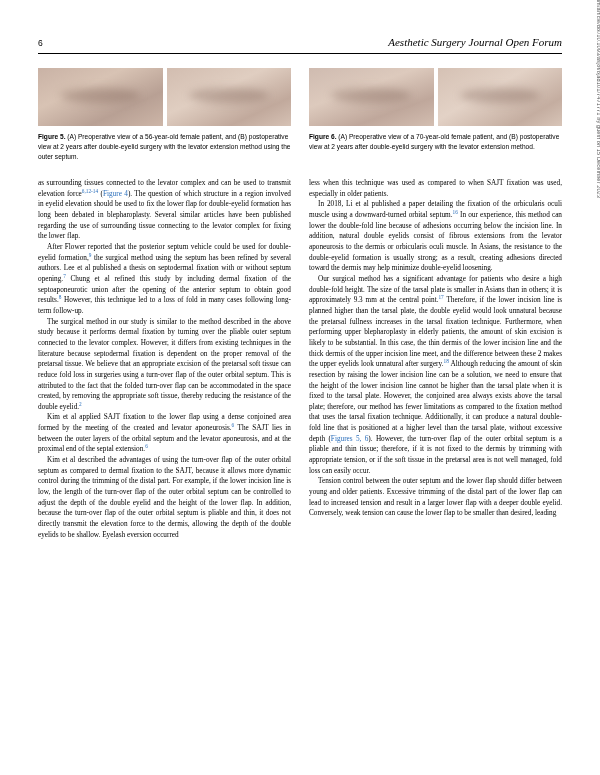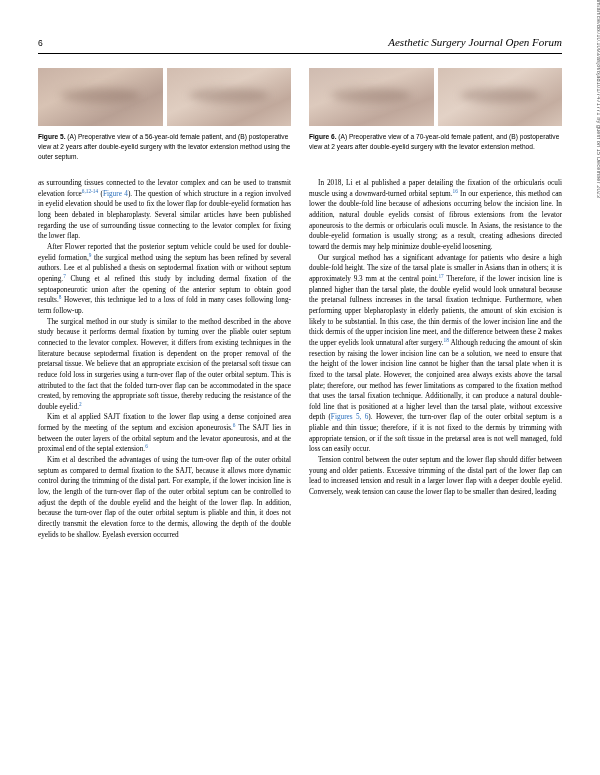--- a/index.html
+++ b/index.html
@@ -169,24 +169,25 @@
         <span class="lbl">Figure 6.</span><span> (A) Preoperative view of a 70-year-old female patient, and (B) postoperative view at 2 years after double-eyelid surgery with the levator extension method.</span>
       </div>
     </div>
   </div>
 
   <div class="cols">
     <div class="col" id="col-left">
         <p class="first"><span>as surrounding tissues connected to the levator complex and can be used to transmit elevation force</span><sup>6,12-14</sup><span> (</span><span class="ref">Figure 4</span><span>). The question of which structure in a region involved in eyelid elevation should be used to fix the lower flap for double-eyelid formation has long been debated in blepharoplasty. Several similar articles have been published regarding the use of surrounding tissue connecting to the levator complex for fixing the lower flap.</span></p>
         <p><span>After Flower reported that the posterior septum vehicle could be used for double-eyelid formation,</span><sup>9</sup><span> the surgical method using the septum has been refined by several authors. Lee et al published a thesis on septodermal fixation with or without septum opening.</span><sup>7</sup><span> Chung et al refined this study by including dermal fixation of the septoaponeurotic union after the opening of the anterior septum to obtain good results.</span><sup>8</sup><span> However, this technique led to a loss of fold in many cases following long-term follow-up.</span></p>
         <p><span>The surgical method in our study is similar to the method described in the above study because it performs dermal fixation by turning over the pliable outer septum connected to the levator complex. However, it differs from existing techniques in the literature because septodermal fixation is dependent on the proper removal of the pretarsal tissue. We believe that an appropriate excision of the pretarsal soft tissue can reduce fold loss in surgeries using a turn-over flap of the outer orbital septum. This is attributed to the fact that the folded turn-over flap can be accommodated in the space created, by removing the appropriate soft tissue, thereby reducing the resistance of the double eyelid.</span><sup>2</sup></p>
-        <p><span>Kim et al applied SAJT fixation to the lower flap using a dense conjoined area formed by the meeting of the septum and excision aponeurosis.</span><sup>6</sup><span> The SAJT lies in between the outer layers of the orbital septum and the levator aponeurosis, and at the proximal end of the septal extension.</span><sup>6</sup></p>
+        <p><span>Kim et al applied SAJT fixation to the lower flap using a dense conjoined area formed by the meeting of the created and levator aponeurosis.</span><sup>6</sup><span> The SAJT lies in between the outer layers of the orbital septum and the levator aponeurosis, and at the proximal end of the septal extension.</span><sup>6</sup></p>
         <p><span>Kim et al described the advantages of using the turn-over flap of the outer orbital septum as compared to dermal fixation to the SAJT, because it allows more dynamic control during the trimming of the distal part. For example, if the lower incision line is low, the length of the turn-over flap of the outer orbital septum can be controlled to adjust the depth of the double eyelid and the height of the lower flap. In addition, because the turn-over flap of the outer orbital septum is pliable and thin, it does not directly transmit the elevation force to the dermis, allowing the depth of the double eyelids to be shallow. Eyelash eversion occurred</span></p>
       </div>
     <div class="col" id="col-right">
+        <p class="first"><span>less when this technique was used as compared to when SAJT fixation was used, especially in older patients.</span></p>
         <p><span>In 2018, Li et al published a paper detailing the fixation of the orbicularis oculi muscle using a downward-turned orbital septum.</span><sup>16</sup><span> In our experience, this method can lower the double-fold line because of adhesions occurring below the incision line. In addition, natural double eyelids consist of fibrous extensions from the levator aponeurosis to the dermis or orbicularis oculi muscle. In Asians, the resistance to the double-eyelid formation is usually strong; as a result, creating adhesions directed toward the dermis may help minimize double-eyelid loosening.</span></p>
         <p><span>Our surgical method has a significant advantage for patients who desire a high double-fold height. The size of the tarsal plate is smaller in Asians than in others; it is approximately 9.3 mm at the central point.</span><sup>17</sup><span> Therefore, if the lower incision line is planned higher than the tarsal plate, the double eyelid would look unnatural because the pretarsal fullness increases in the tarsal fixation technique. Furthermore, when performing upper blepharoplasty in elderly patients, the amount of skin excision is likely to be substantial. In this case, the thin dermis of the lower incision line and the thick dermis of the upper incision line meet, and the difference between these 2 makes the upper eyelids look unnatural after surgery.</span><sup>18</sup><span> Although reducing the amount of skin resection by raising the lower incision line can be a solution, we need to ensure that the height of the lower incision line cannot be higher than the tarsal plate when it is fixed to the tarsal plate. However, the conjoined area always exists above the tarsal plate; therefore, our method has fewer limitations as compared to the fixation method that uses the tarsal fixation technique. Additionally, it can produce a natural double-fold line that is positioned at a higher level than the tarsal plate, without excessive depth (</span><span class="ref">Figures 5, 6</span><span>). However, the turn-over flap of the outer orbital septum is a pliable and thin tissue; therefore, if it is not fixed to the dermis by trimming with appropriate tension, or if the soft tissue in the pretarsal area is not well managed, fold loss can easily occur.</span></p>
         <p><span>Tension control between the outer septum and the lower flap should differ between young and older patients. Excessive trimming of the distal part of the lower flap can lead to increased tension and result in a larger lower flap with a deeper double eyelid. Conversely, weak tension can cause the lower flap to be smaller than desired, leading</span></p>
       </div>
   </div>
 
   <div class="sidenote">Downloaded from https://academic.oup.com/asjopenforum/article/doi/10.1093/asjof/ojad101/7471771 by guest on 15 December 2023</div>
 
 </div>
 

